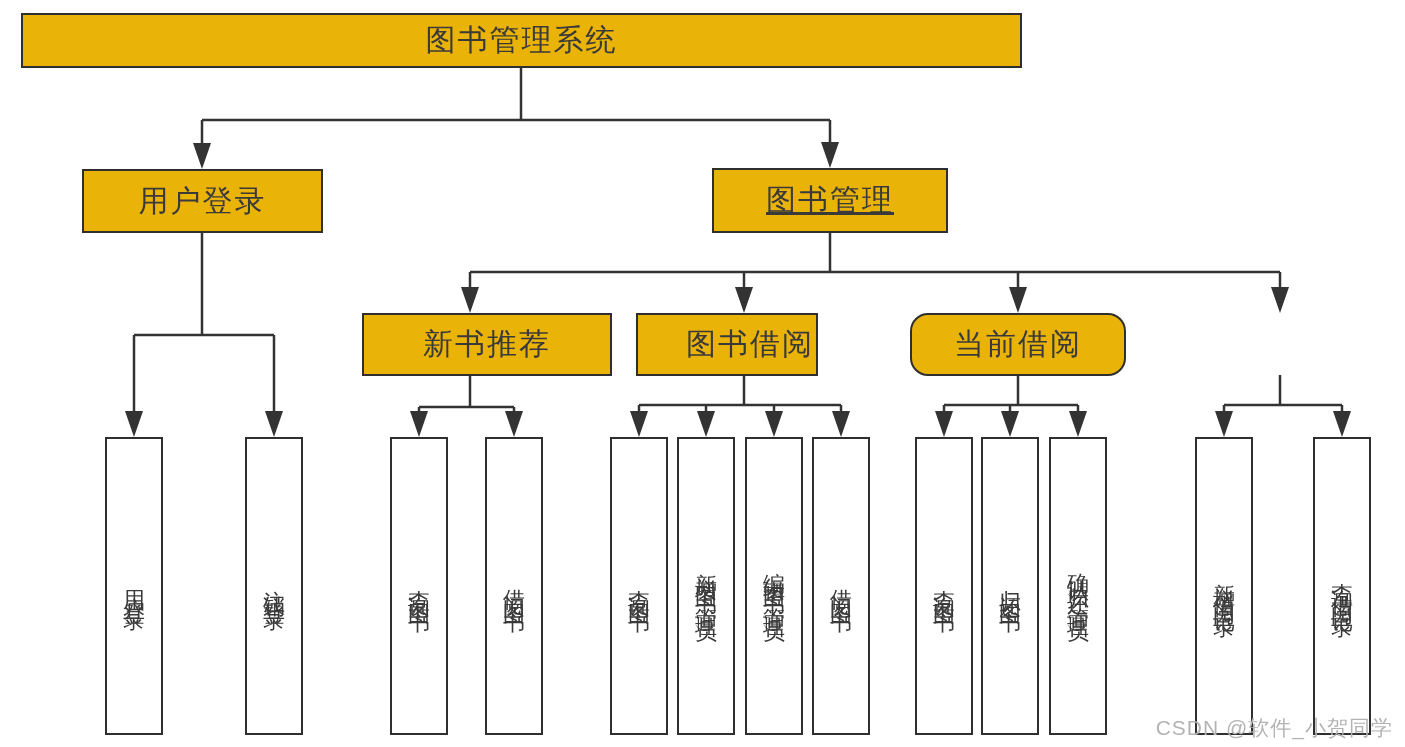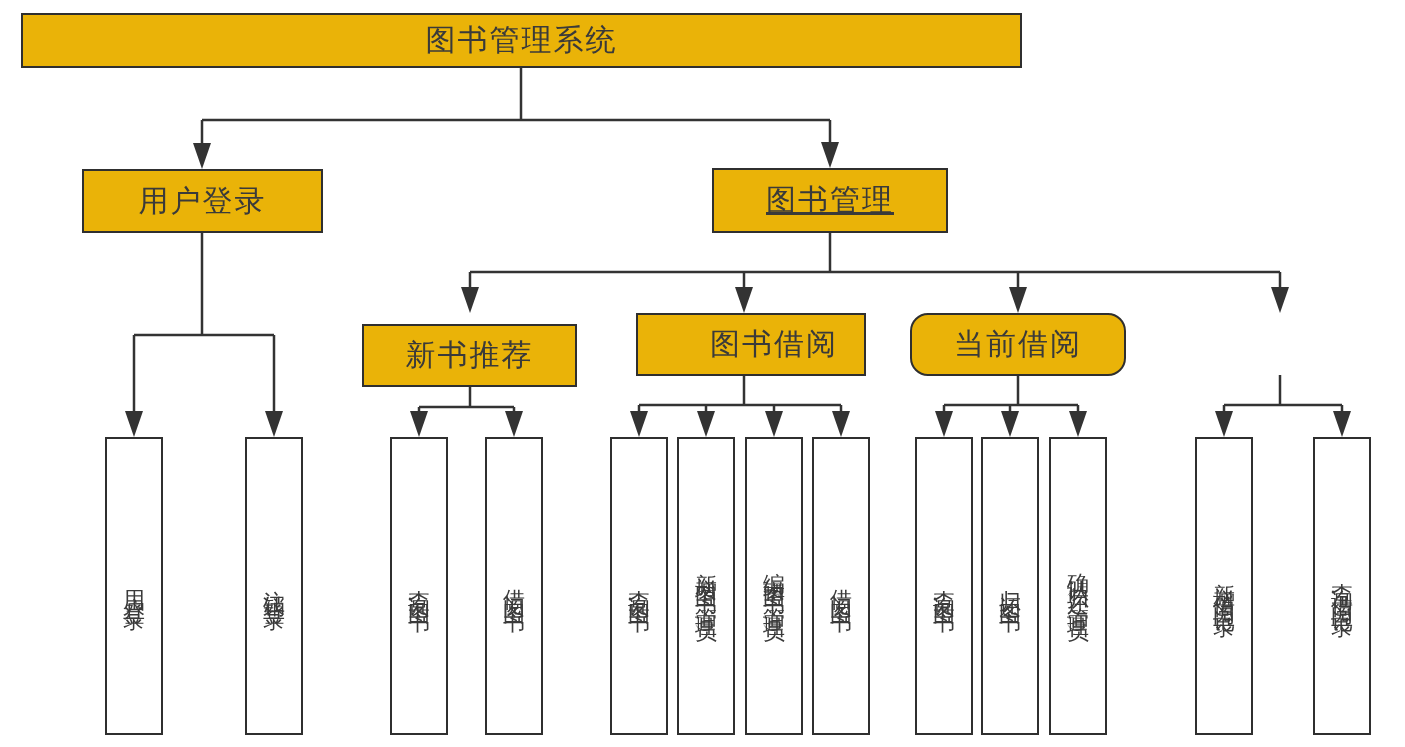--- a/index.html
+++ b/index.html
@@ -141,22 +141,22 @@
     <polygon points="1215,411 1233,411 1224,437"></polygon>
     <polyline points="1342,405 1342,417"></polyline>
     <polygon points="1333,411 1351,411 1342,437"></polygon>
   </svg>
 
   <div class="hbox" style="left:21px; top:13px; width:1001px; height:55px;">图书管理系统</div>
 
   <div class="hbox" style="left:82px; top:169px; width:241px; height:64px;">用户登录</div>
   <div class="hbox" style="left:712px; top:168px; width:236px; height:65px;text-decoration:underline;">图书管理</div>
 
-  <div class="hbox" style="left:362px; top:324px; width:215px; height:63px;">新书推荐</div>
-  <div class="hbox" style="left:636px; top:313px; width:230px; height:63px;padding-left:46px;">图书借阅</div>
+  <div class="hbox" style="left:362px; top:313px; width:250px; height:63px;">新书推荐</div>
+  <div class="hbox" style="left:636px; top:313px; width:182px; height:63px;padding-left:46px;">图书借阅</div>
   <div class="hbox" style="left:910px; top:313px; width:216px; height:63px;border-radius:18px;">当前借阅</div>
 
   <div class="vbox" style="left:105px;">
     <span class="vtext">用户登录</span>
   </div>
   <div class="vbox" style="left:245px;">
     <span class="vtext">注销登录</span>
   </div>
 
   <div class="vbox" style="left:390px;">
@@ -189,14 +189,15 @@
     <span class="vtext">确认归还（管理员）</span>
   </div>
 
   <div class="vbox" style="left:1195px;">
     <span class="vtext">新增借阅记录</span>
   </div>
   <div class="vbox" style="left:1313px;">
     <span class="vtext">查询借阅记录</span>
   </div>
 
+  <div id="watermark">CSDN @软件_小贺同学</div>
 
 </div>
 
 </body></html>

